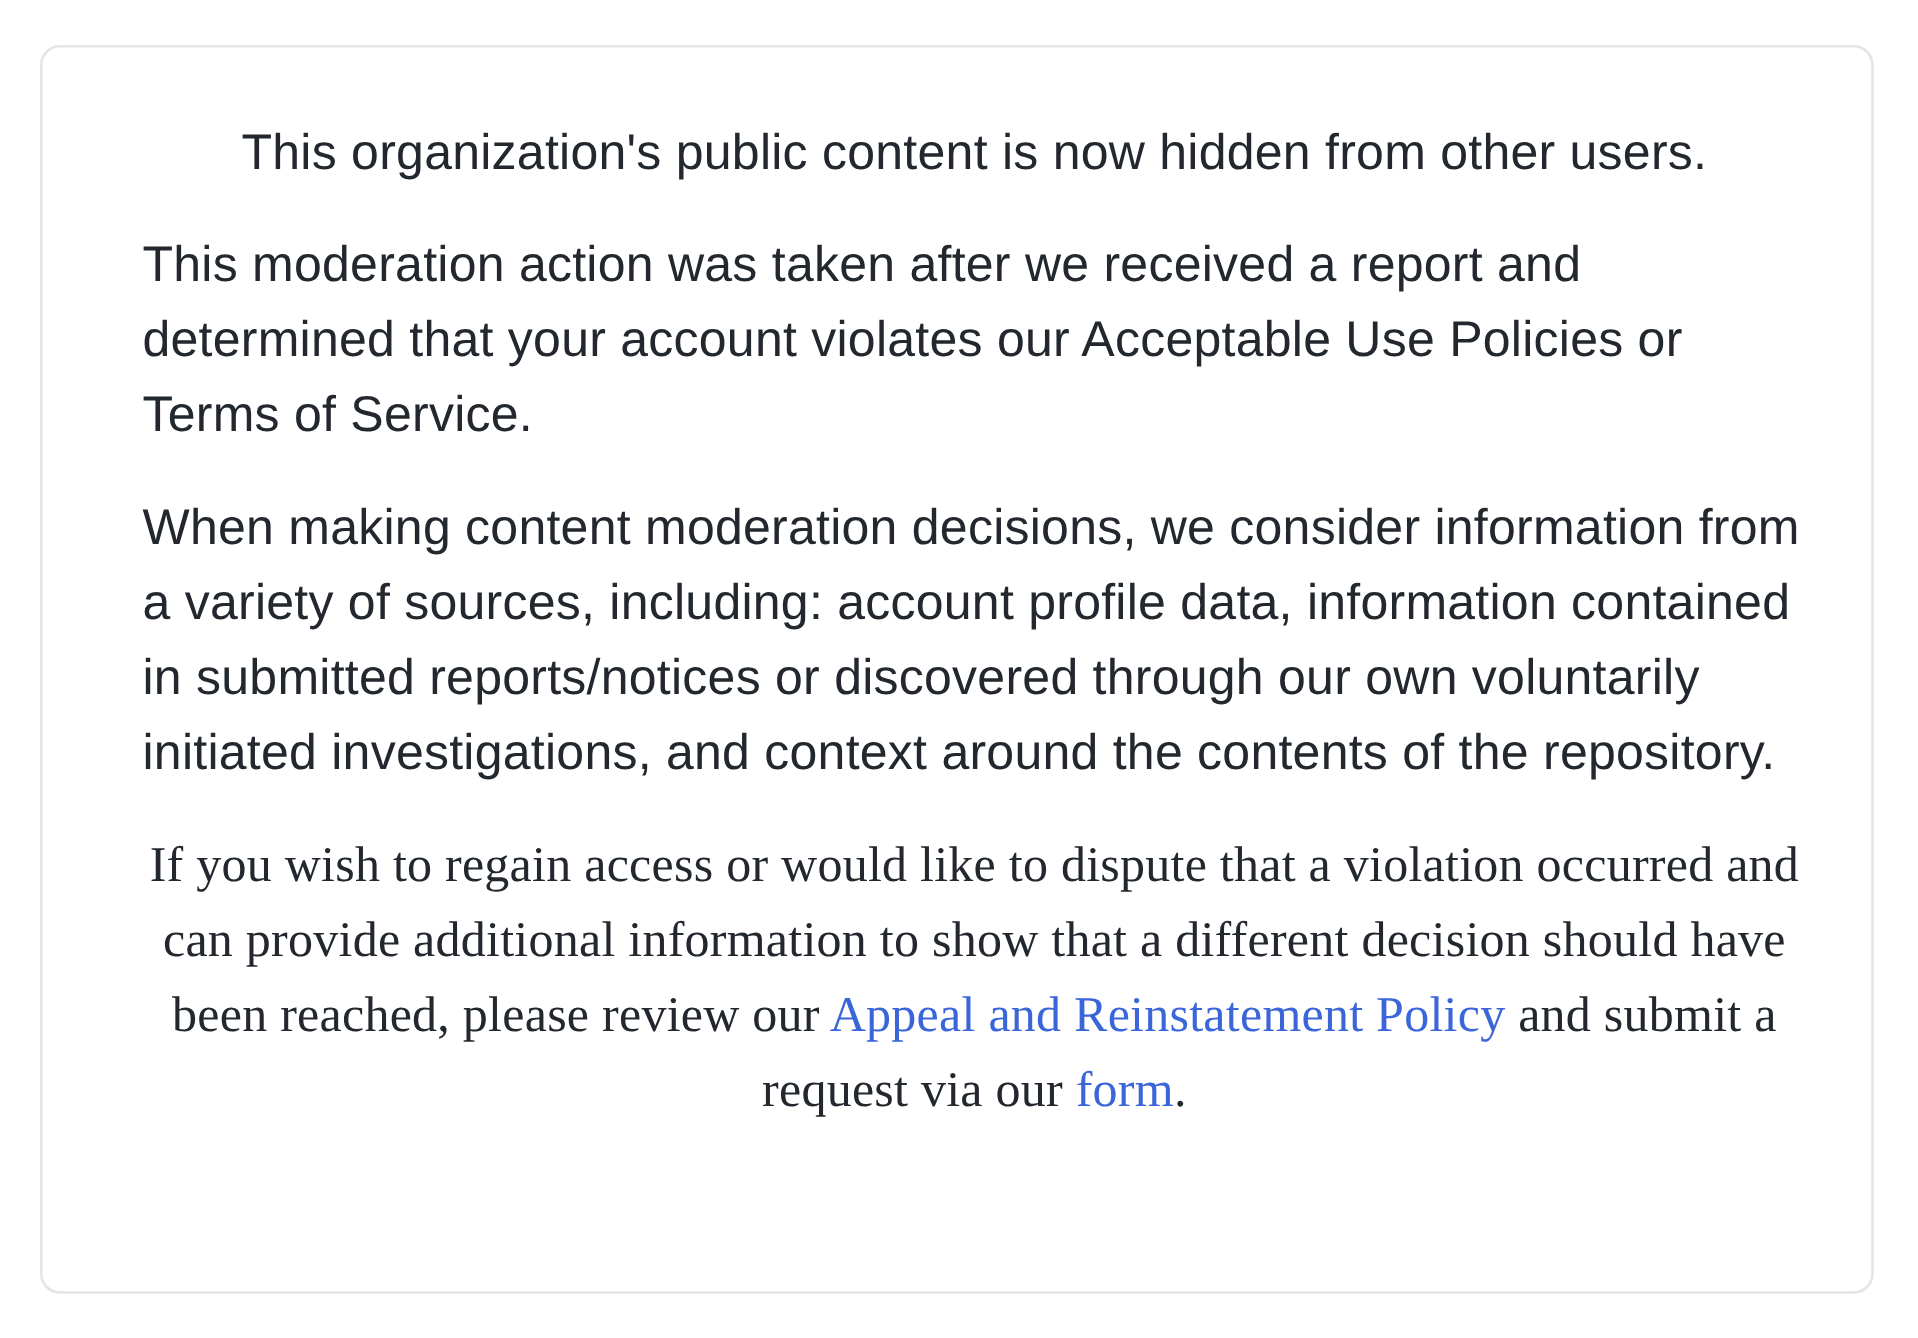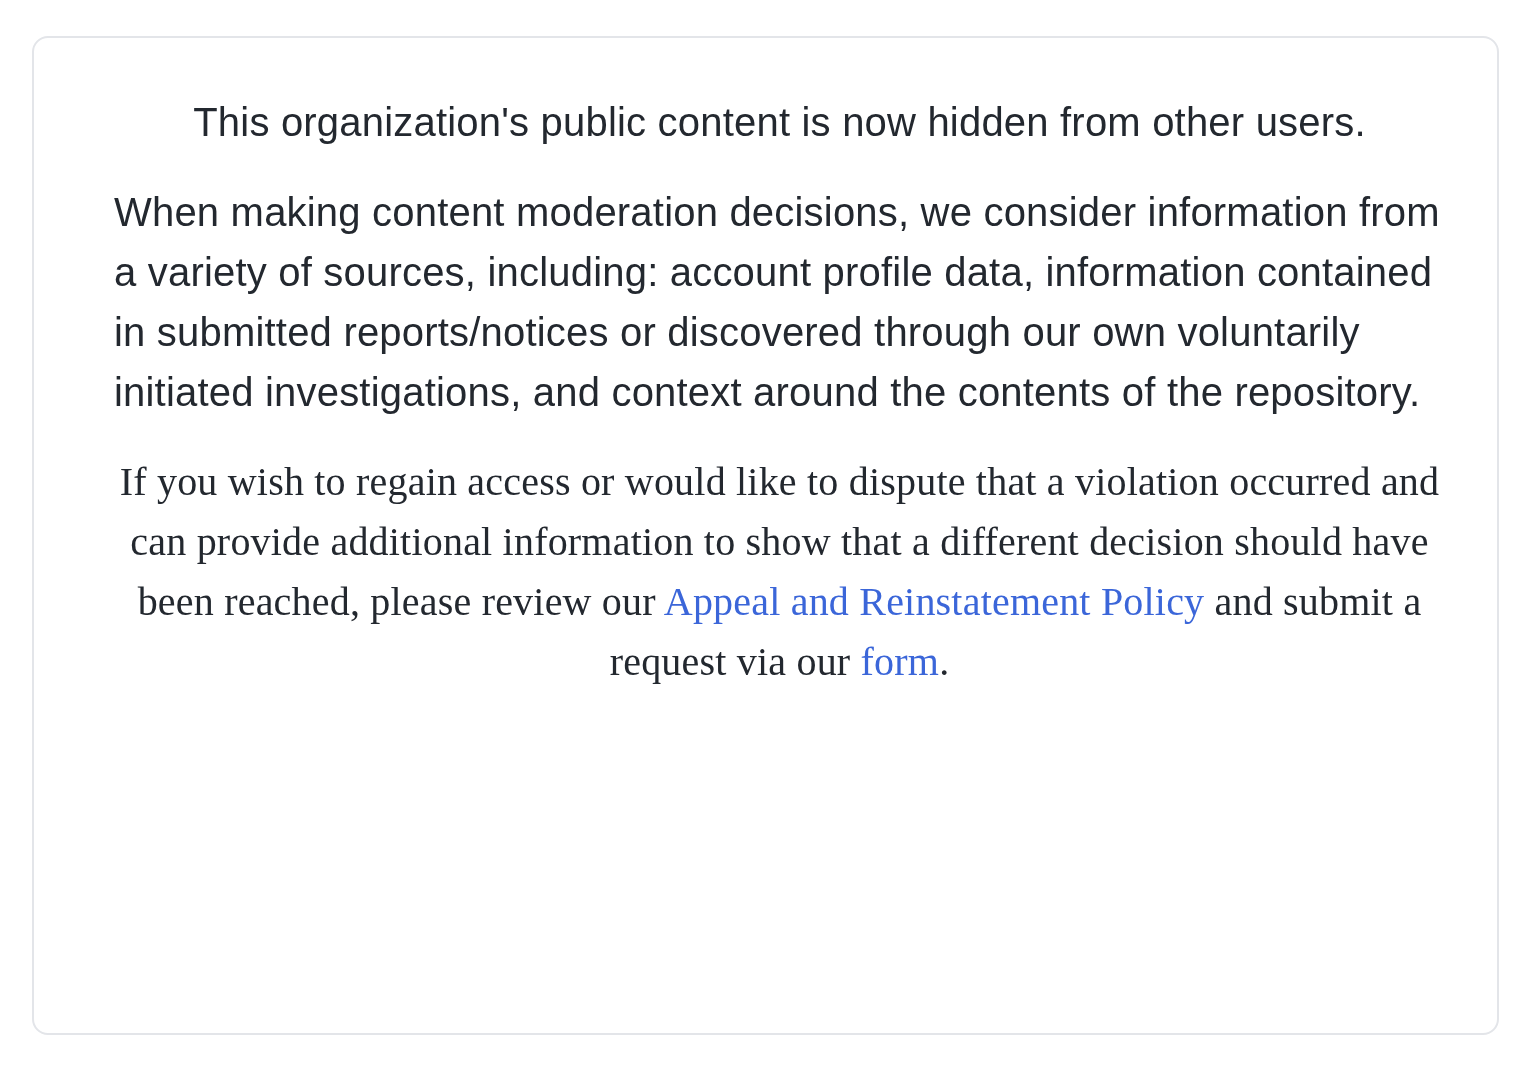--- a/index.html
+++ b/index.html
@@ -43,17 +43,18 @@
     text-decoration: none;
     cursor: pointer;
   }
 </style>
 </head>
 <body>
 
 <div class="notice-card">
   <p class="center">This organization's public content is now hidden from other users.</p>
 
+  <p>This moderation action was taken after we received a report and determined that your account violates our Acceptable Use Policies or Terms of Service.</p>
 
   <p>When making content moderation decisions, we consider information from a variety of sources, including: account profile data, information contained in submitted reports/notices or discovered through our own voluntarily initiated investigations, and context around the contents of the repository.</p>
 
   <p class="center"><span>If you wish to regain access or would like to dispute that a violation occurred and can provide additional information to show that a different decision should have been reached, please review our </span><a href="#">Appeal and Reinstatement Policy</a><span> and submit a request via our </span><a href="#">form</a><span>.</span></p>
 </div>
 
 </body></html>

